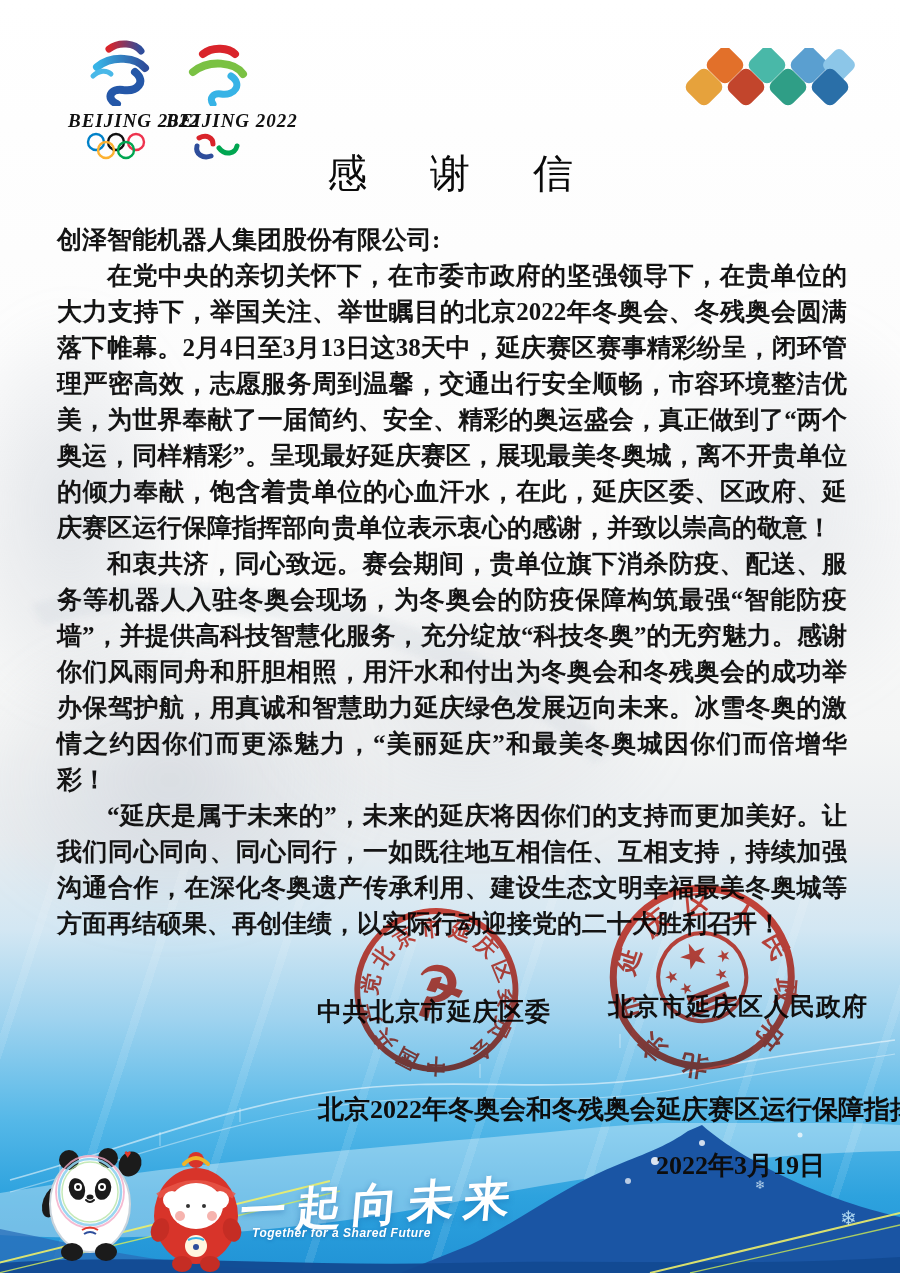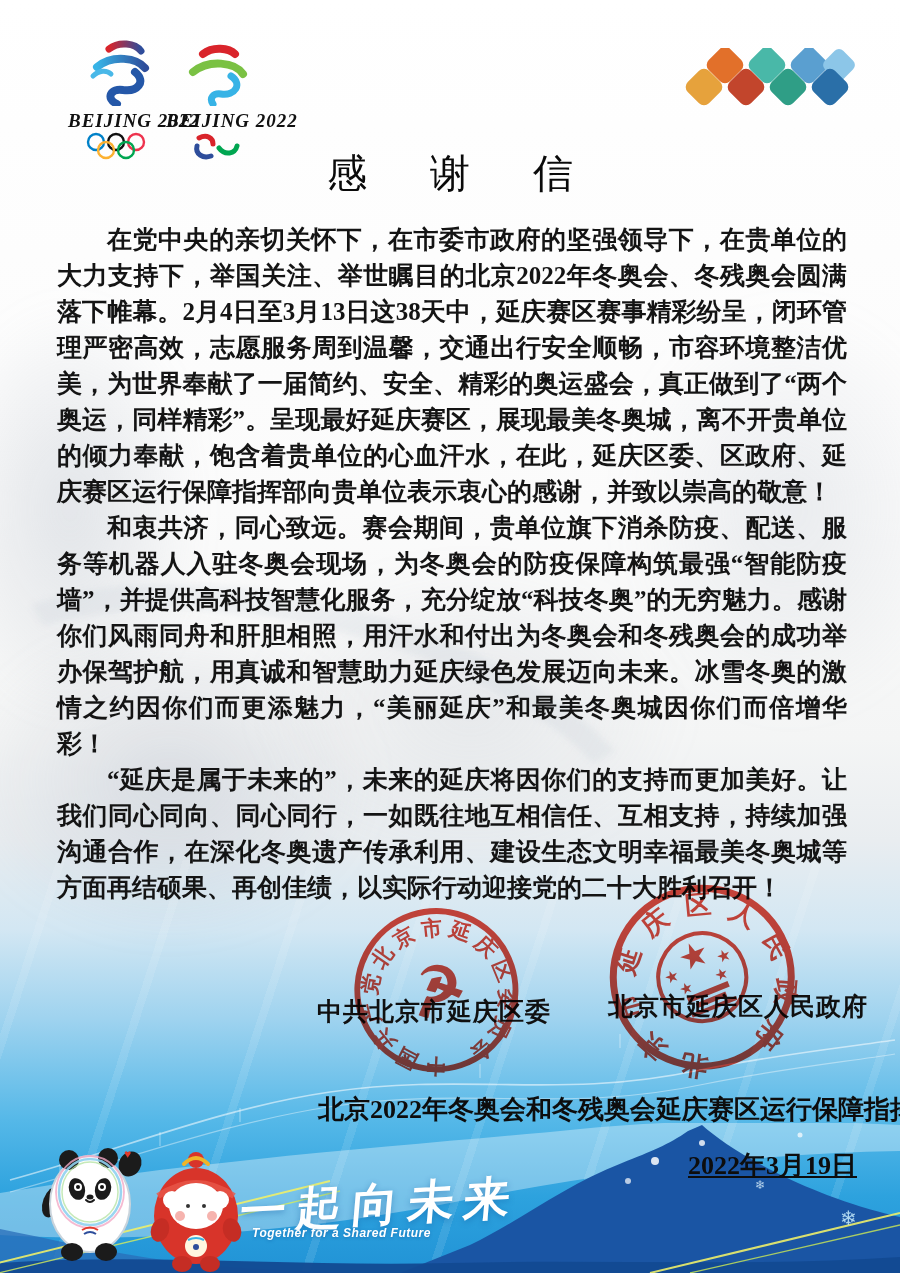--- a/index.html
+++ b/index.html
@@ -126,20 +126,21 @@
         <rect x="65" y="24" width="30" height="30" rx="7" transform="rotate(45 80 39)" fill="#c2452c"></rect>
         <rect x="107" y="24" width="30" height="30" rx="7" transform="rotate(45 122 39)" fill="#2f9e86"></rect>
         <rect x="149" y="24" width="30" height="30" rx="7" transform="rotate(45 164 39)" fill="#2a6fa8"></rect>
       </g>
     </svg>
   </div>
 
   <div class="abs title">感 谢 信</div>
 
   <div class="abs letter">
+    <p class="salutation">创泽智能机器人集团股份有限公司:</p>
     <p>在党中央的亲切关怀下，在市委市政府的坚强领导下，在贵单位的大力支持下，举国关注、举世瞩目的北京2022年冬奥会、冬残奥会圆满落下帷幕。2月4日至3月13日这38天中，延庆赛区赛事精彩纷呈，闭环管理严密高效，志愿服务周到温馨，交通出行安全顺畅，市容环境整洁优美，为世界奉献了一届简约、安全、精彩的奥运盛会，真正做到了“两个奥运，同样精彩”。呈现最好延庆赛区，展现最美冬奥城，离不开贵单位的倾力奉献，饱含着贵单位的心血汗水，在此，延庆区委、区政府、延庆赛区运行保障指挥部向贵单位表示衷心的感谢，并致以崇高的敬意！</p>
     <p>和衷共济，同心致远。赛会期间，贵单位旗下消杀防疫、配送、服务等机器人入驻冬奥会现场，为冬奥会的防疫保障构筑最强“智能防疫墙”，并提供高科技智慧化服务，充分绽放“科技冬奥”的无穷魅力。感谢你们风雨同舟和肝胆相照，用汗水和付出为冬奥会和冬残奥会的成功举办保驾护航，用真诚和智慧助力延庆绿色发展迈向未来。冰雪冬奥的激情之约因你们而更添魅力，“美丽延庆”和最美冬奥城因你们而倍增华彩！</p>
     <p>“延庆是属于未来的”，未来的延庆将因你们的支持而更加美好。让我们同心同向、同心同行，一如既往地互相信任、互相支持，持续加强沟通合作，在深化冬奥遗产传承利用、建设生态文明幸福最美冬奥城等方面再结硕果、再创佳绩，以实际行动迎接党的二十大胜利召开！</p>
   </div>
 
   <div class="abs seal-label" style="left:317px;top:995px;">中共北京市延庆区委</div>
   <div class="abs seal-label" style="left:608px;top:990px;">北京市延庆区人民政府</div>
 
   <div class="abs seal-wrap" style="left:352px;top:905px;transform:rotate(-18deg);">
     <svg class="seal" width="170" height="170" viewBox="0 0 170 170">
@@ -181,21 +182,21 @@
         <text x="74.35016724480151" y="35.1247551132848" text-anchor="middle" font-size="26" transform="rotate(-16.666666666666657 74.35016724480151 35.1247551132848)">庆</text>
         <text x="115.64983275519852" y="35.12475511328481" text-anchor="middle" font-size="26" transform="rotate(16.666666666666686 115.64983275519852 35.12475511328481)">区</text>
         <text x="150.15519990456642" y="57.819292102569165" text-anchor="middle" font-size="26" transform="rotate(50 150.15519990456642 57.819292102569165)">人</text>
         <text x="166.51316175741988" y="95.74131018298341" text-anchor="middle" font-size="26" transform="rotate(83.33333333333334 166.51316175741988 95.74131018298341)">民</text>
         <text x="159.34155010328567" y="136.4135409744333" text-anchor="middle" font-size="26" transform="rotate(116.66666666666669 159.34155010328567 136.4135409744333)">政</text>
         <text x="131" y="166.45382907247958" text-anchor="middle" font-size="26" transform="rotate(150 131 166.45382907247958)">府</text>
       </svg>
   </div>
 
   <div class="abs signoff" style="left:318px;top:1092px;">北京2022年冬奥会和冬残奥会延庆赛区运行保障指挥部</div>
-  <div class="abs signoff" style="left:688px;top:1148px;text-decoration:underline;">2022年3月19日</div>
+  <div class="abs signoff" style="left:656px;top:1148px;">2022年3月19日</div>
 
   <svg class="abs" style="left:38px;top:1134px;" width="215" height="139" viewBox="0 0 215 139">
 
     <g>
       <ellipse cx="92" cy="30" rx="11" ry="13" fill="#1b1b1b" transform="rotate(30 92 30)"></ellipse>
       <ellipse cx="14" cy="68" rx="9" ry="16" fill="#1b1b1b" transform="rotate(20 14 68)"></ellipse>
       <ellipse cx="52" cy="70" rx="40" ry="48" fill="#ffffff" stroke="#c9d4dc" stroke-width="2"></ellipse>
       <circle cx="31" cy="26" r="10" fill="#1b1b1b"></circle>
       <circle cx="70" cy="24" r="10" fill="#1b1b1b"></circle>
       <ellipse cx="34" cy="118" rx="11" ry="9" fill="#1b1b1b"></ellipse>

